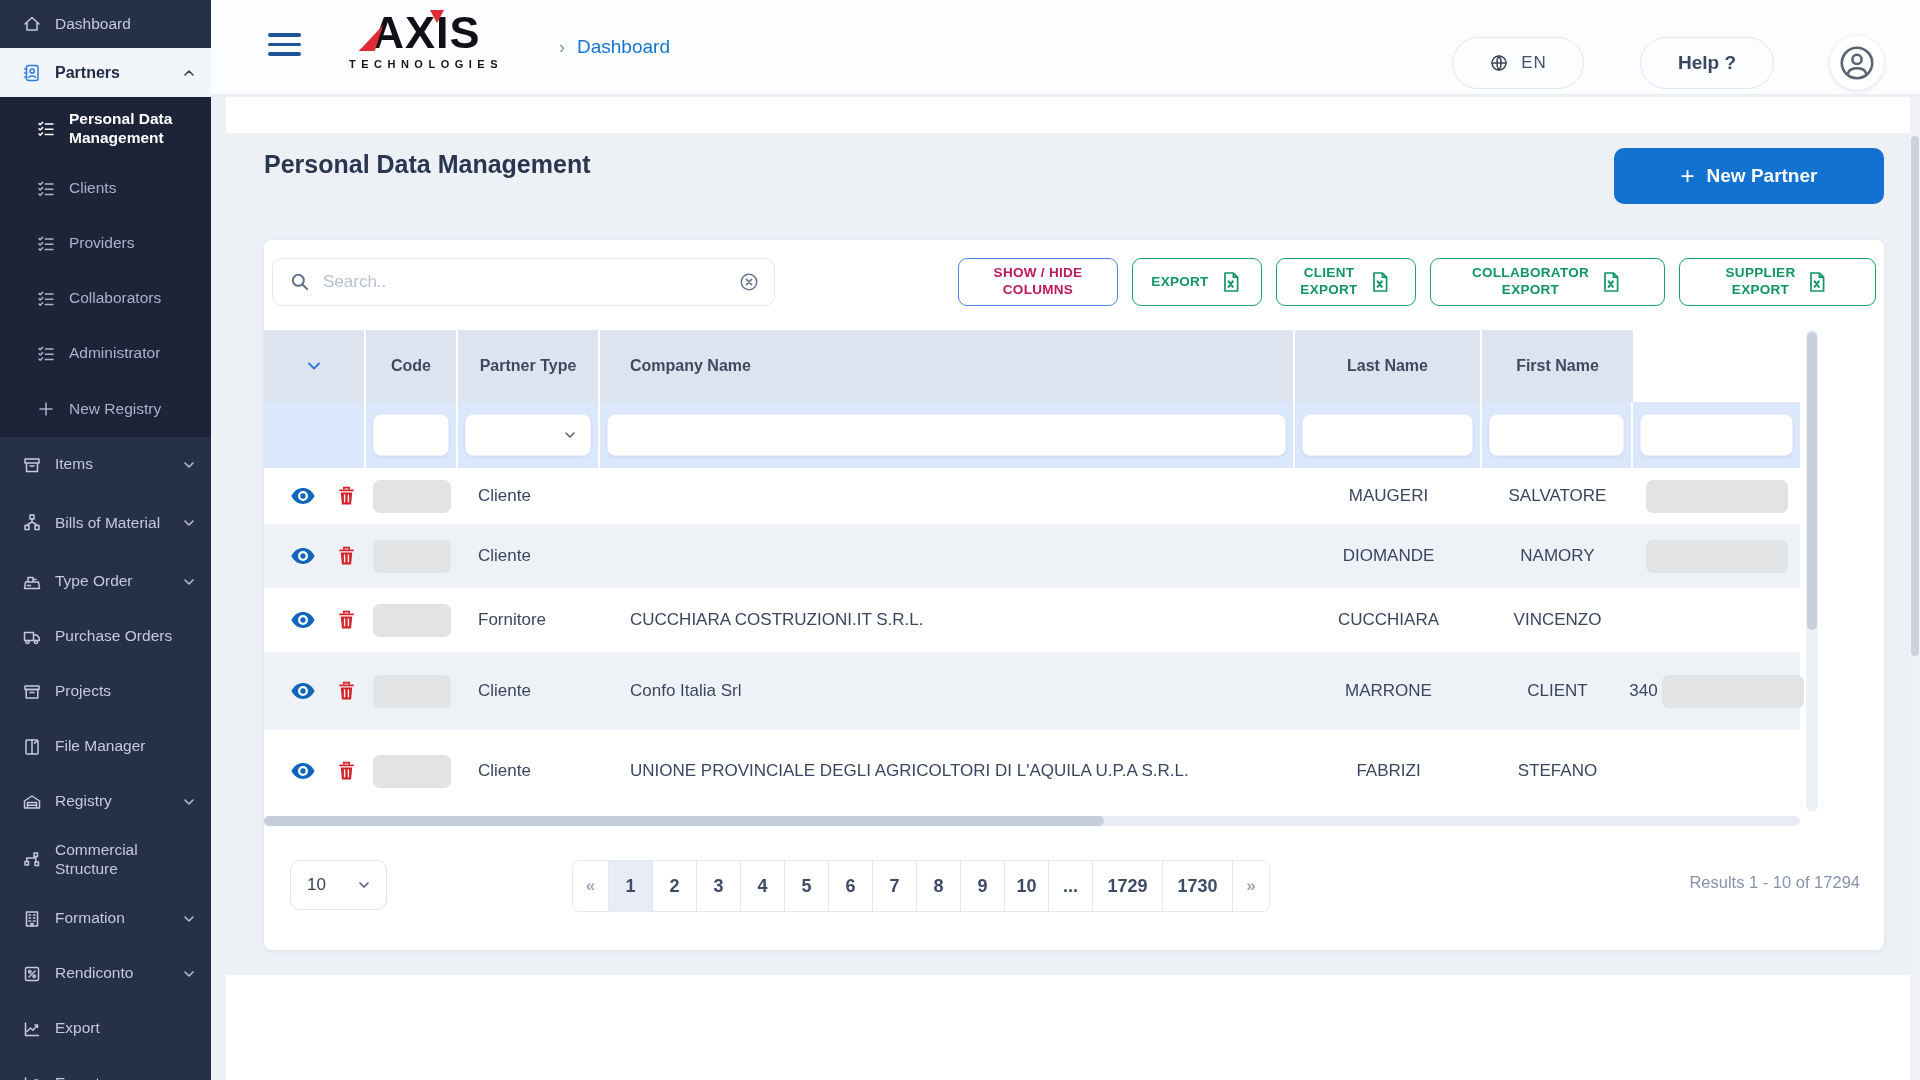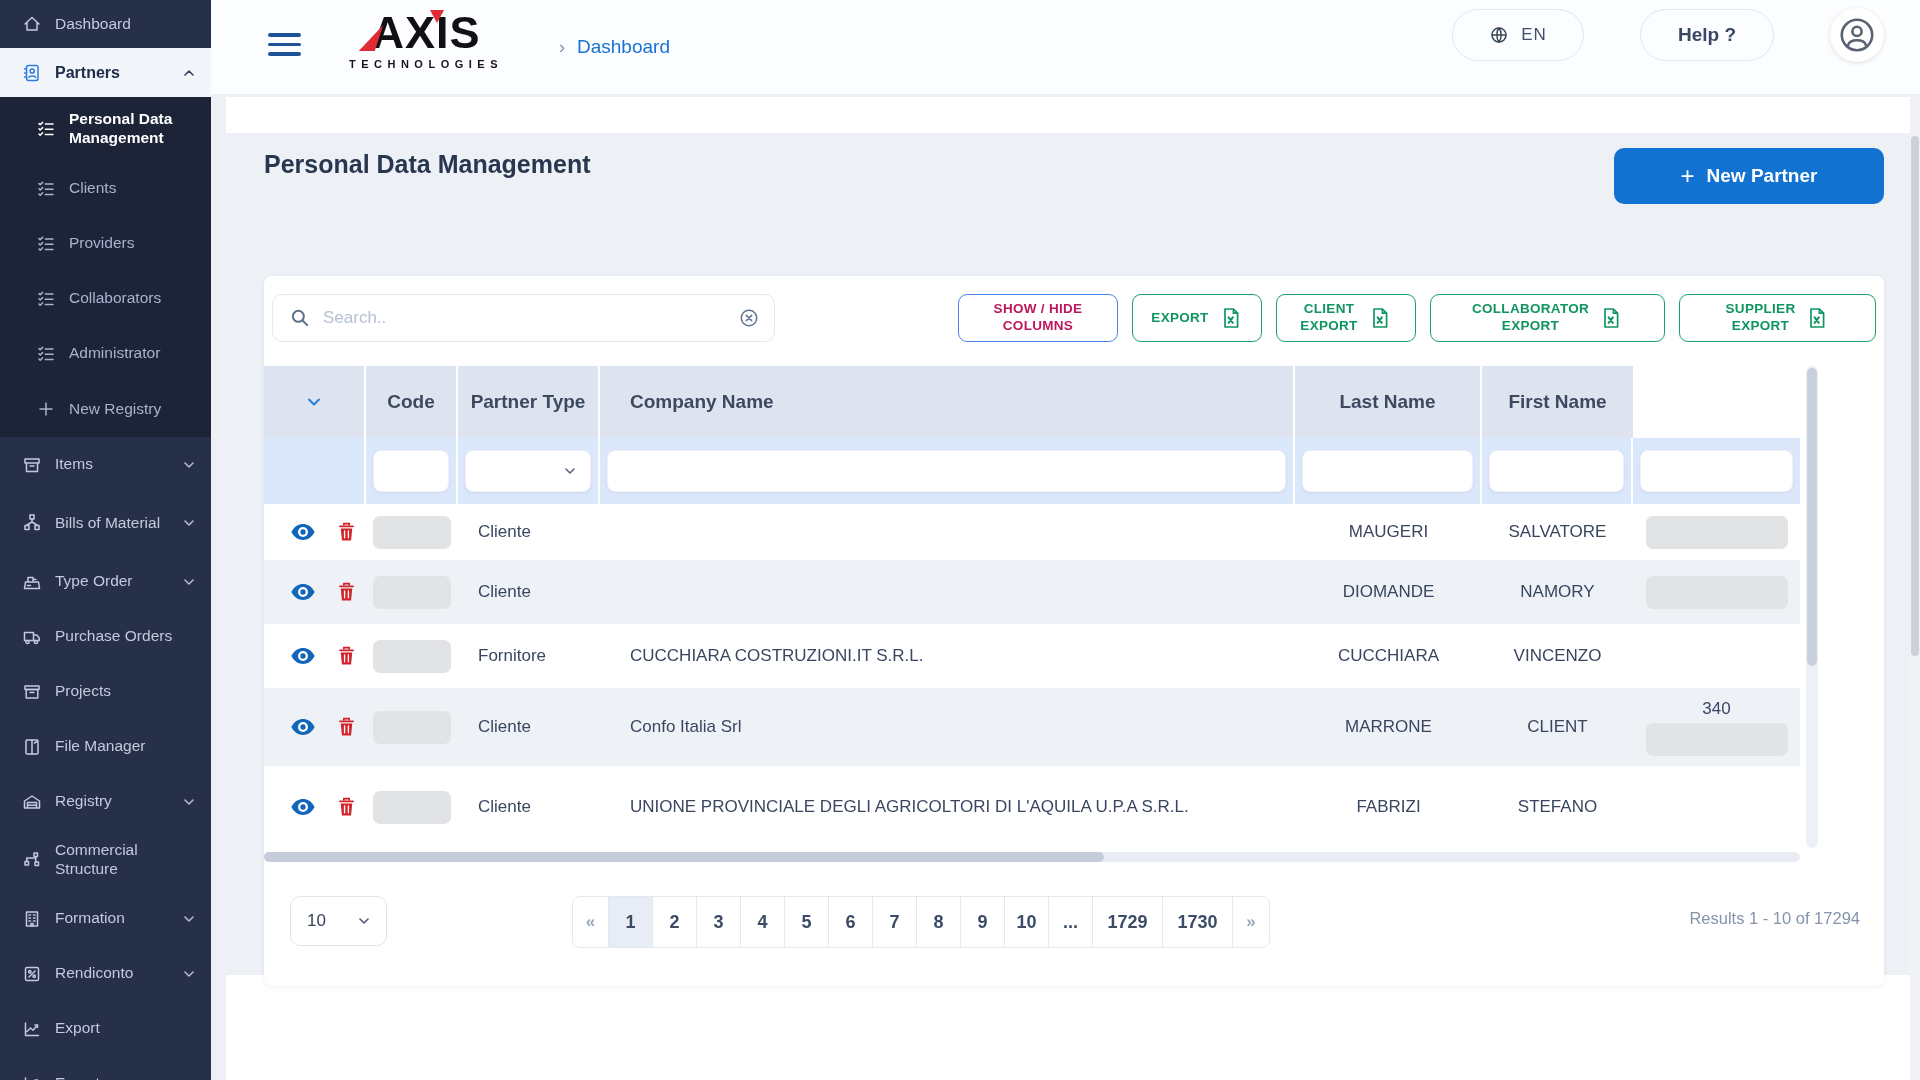--- a/index.html
+++ b/index.html
@@ -38,21 +38,21 @@
   #logo .main::before { content:""; position:absolute; left:-8px; bottom:4px;
     border-left:16px solid transparent; border-bottom:26px solid #e02b36;
     transform:skewX(-18deg); }
   #logo .main::after { content:""; position:absolute; right:37px; top:0;
     border-left:7px solid transparent; border-right:7px solid transparent;
     border-top:13px solid #e02b36; }
   #logo .sub { font-size:11px; font-weight:700; letter-spacing:5.5px; color:#15151b; margin-top:3px; }
   #breadcrumb { position:absolute; left:348px; top:36px; font-size:19px; color:#1673d2;
     display:flex; gap:12px; align-items:center; cursor:pointer; }
   #breadcrumb .sep { color:#7e92b4; font-size:18px; }
-  #topbar-right { position:absolute; right:36px; top:8px; display:flex; align-items:center; gap:56px; }
+  #topbar-right { position:absolute; right:36px; top:36px; display:flex; align-items:center; gap:56px; }
   .pill { height:52px; border:1.5px solid #e2e6ee; border-radius:26px; background:transparent;
     display:flex; align-items:center; justify-content:center; gap:12px;
     color:#42506a; cursor:pointer; }
   #lang-pill { width:132px; font-size:17px; letter-spacing:1px; }
   #help-pill { width:134px; font-size:19px; font-weight:700; color:#3a4764; }
   #avatar { width:54px; height:54px; border-radius:50%; background:#ffffff;
     box-shadow:0 1px 4px rgba(40,55,90,.15); display:flex; align-items:center;
     justify-content:center; color:#5a6372; cursor:pointer; }
 
   
@@ -60,21 +60,21 @@
   #page-title { position:absolute; left:264px; top:150px; font-size:25px; font-weight:700; color:#293650; }
   #new-partner { position:absolute; left:1614px; top:148px; width:270px; height:56px;
     background:#1272d2; border:none; border-radius:10px; color:#fff; font-weight:700;
     font-size:19px; display:flex; align-items:center; justify-content:center; gap:12px;
     cursor:pointer; font-family:inherit; }
   #new-partner .plus { font-size:24px; font-weight:400; line-height:1; }
   #bottom-white { position:absolute; left:226px; top:975px; right:0; bottom:0; background:#ffffff; }
 
   
   #card { position:absolute; left:264px; top:240px; width:1620px; height:710px;
-    background:#ffffff; border-radius:8px; box-shadow:0 1px 5px rgba(45,60,90,.08);margin-top:36px; }
+    background:#ffffff; border-radius:8px; box-shadow:0 1px 5px rgba(45,60,90,.08); }
 
   
   #toolbar { position:absolute; left:8px; right:8px; top:18px; height:48px; display:flex; align-items:center; }
   #search-wrap { width:503px; height:48px; border:1.5px solid #e3e8f0; border-radius:10px;
     background:#fff; display:flex; align-items:center; padding:0 14px 0 16px; gap:12px; }
   #search-wrap input { flex:1; border:none; outline:none; font-size:17px; color:#45536e;
     font-family:inherit; background:transparent; }
   #search-wrap input::placeholder { color:#b7c1cf; }
   .tb-btn { height:48px; border-radius:9px; background:#fff; display:flex; align-items:center;
     justify-content:center; gap:10px; font-weight:700; font-size:13.5px; letter-spacing:.3px;
@@ -83,21 +83,21 @@
   .tb-btn.green { border:1.5px solid #18a368; color:#109562; }
   #btn-group { display:flex; gap:14px; margin-left:auto; }
 
   
   #tablezone { position:absolute; left:0; top:90px; width:1536px; }
   .tr { display:flex; width:1536px; }
   .td { flex:none; display:flex; align-items:center; }
   .c0{width:102px;} .c1{width:92px;} .c2{width:142px;} .c3{width:695px;}
   .c4{width:187px;} .c5{width:151px;} .c6{width:167px;}
   #thead { height:72px; }
-  #thead .td { background:#dee4ef; color:#3d4960; font-weight:700; font-size:19px;
+  #thead .td { background:#dee4ef; color:#3d4960; font-weight:700; font-size:16px;
     justify-content:center; border-right:2px solid #ffffff; line-height:1.2; text-align:center; }
   #thead .td:last-child { border-right:none; }
   #thead .td.c3 { justify-content:flex-start; padding-left:30px; }
   #thead .td.c0 { color:#1673d2; }
   #filter-row { height:66px; }
   #filter-row .td { background:#dbe8fc; border-right:2px solid #ffffff; padding:0 7px; }
   #filter-row .td:last-child { border-right:none; }
   .f-input { width:100%; height:42px; background:#fff; border:1px solid #eef1f6;
     border-radius:8px; box-shadow:0 1px 3px rgba(50,65,95,.10); outline:none;
     font-size:16px; color:#45536e; padding:0 10px; font-family:inherit; }
@@ -108,21 +108,21 @@
   .row.odd { background:#ffffff; } .row.even { background:#eef2f7; }
   .row.r1{height:56px;} .row.r2{height:64px;} .row.r3{height:64px;}
   .row.r4{height:78px;} .row.r5{height:82px;}
   .row .c0 { padding-left:26px; gap:22px; }
   .row .c2 { padding-left:20px; }
   .row .c3 { padding-left:30px; padding-right:20px; line-height:1.45; }
   .row .c4,.row .c5,.row .c6 { justify-content:center; }
   .pill-redact { background:#e2e3e5; border-radius:7px; height:33px; }
   .code-pill { width:78px; }
   .mobile-pill { width:142px; }
-  .mobile-stack { display:flex; flex-direction:column; align-items:center; gap:4px; }
+  .mobile-stack { display:flex; flex-direction:row; align-items:center; gap:4px; }
   .eye-btn,.trash-btn { border:none; background:none; padding:0; cursor:pointer; display:flex; }
 
   
   #vscroll { position:absolute; left:1542px; top:90px; width:12px; height:482px;
     background:#edf0f5; border-radius:6px; }
   #vscroll .thumb { position:absolute; left:1px; top:2px; width:10px; height:298px;
     background:#c9d0dd; border-radius:5px; cursor:pointer; }
   #hscroll { position:absolute; left:0; top:576px; width:1536px; height:10px;
     background:#e9edf3; border-radius:5px; }
   #hscroll .thumb { position:absolute; left:0; top:0; height:10px; width:840px;

